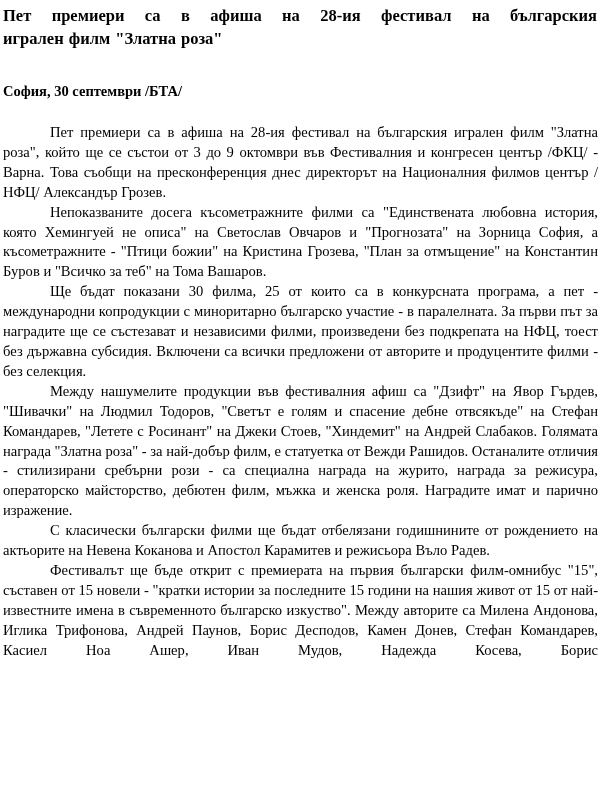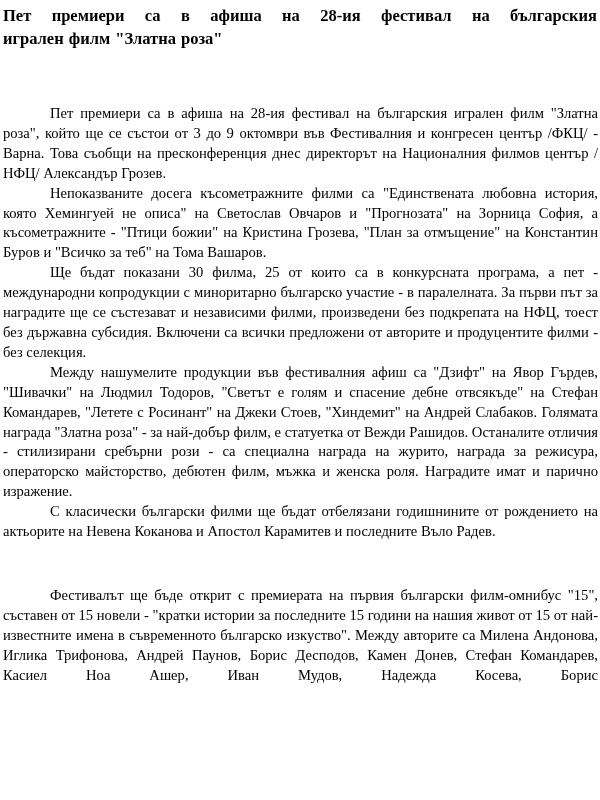--- a/index.html
+++ b/index.html
@@ -63,40 +63,40 @@
   }
   .body-text p {
     margin: 0;
     padding: 0;
     text-indent: 47px;
     text-align: justify;
     text-align-last: left;
   }
   .body-text p.clip-last {
     text-align-last: justify;
-    margin-top: 44px;
   }
 </style>
 </head>
 <body>
 
 <div class="page">
 
   <h1 class="headline">
     <span class="l1">Пет премиери са в афиша на 28-ия фестивал на българския</span>
     <span class="l2">игрален филм "Златна роза"</span>
   </h1>
 
   <div class="spacer-a"></div>
 
+  <div class="dateline">София, 30 септември /БТА/</div>
 
   <div class="spacer-b"></div>
 
   <div class="body-text">
     <p>Пет премиери са в афиша на 28-ия фестивал на българския игрален филм "Златна роза", който ще се състои от 3 до 9 октомври във Фестивалния и конгресен център /ФКЦ/ - Варна. Това съобщи на пресконференция днес директорът на Националния филмов център /НФЦ/ Александър Грозев.</p>
     <p>Непоказваните досега късометражните филми са "Единствената любовна история, която Хемингуей не описа" на Светослав Овчаров и "Прогнозата" на Зорница София, а късометражните - "Птици божии" на Кристина Грозева, "План за отмъщение" на Константин Буров и "Всичко за теб" на Тома Вашаров.</p>
     <p>Ще бъдат показани 30 филма, 25 от които са в конкурсната програма, а пет - международни копродукции с миноритарно българско участие - в паралелната. За първи път за наградите ще се състезават и независими филми, произведени без подкрепата на НФЦ, тоест без държавна субсидия. Включени са всички предложени от авторите и продуцентите филми - без селекция.</p>
     <p>Между нашумелите продукции във фестивалния афиш са  "Дзифт" на Явор Гърдев, "Шивачки" на Людмил Тодоров, "Светът е голям и спасение дебне отвсякъде" на Стефан Командарев, "Летете с Росинант" на Джеки Стоев, "Хиндемит" на Андрей Слабаков. Голямата награда "Златна роза" - за най-добър филм, е статуетка от Вежди Рашидов. Останалите отличия - стилизирани сребърни рози - са специална награда на журито, награда за режисура, операторско майсторство, дебютен филм, мъжка и женска роля. Наградите имат и парично изражение.</p>
-    <p>С класически български филми ще бъдат отбелязани годишнините от рождението на актьорите на Невена Коканова и Апостол Карамитев и последните Въло Радев.</p>
+    <p>С класически български филми ще бъдат отбелязани годишнините от рождението на актьорите на Невена Коканова и Апостол Карамитев и режисьора Въло Радев.</p>
     <p class="clip-last">Фестивалът ще бъде открит с премиерата на първия български филм-омнибус "15", съставен от 15 новели - "кратки истории за последните 15 години на нашия живот от 15 от най-известните имена в съвременното българско изкуство". Между авторите са Милена Андонова, Иглика Трифонова, Андрей Паунов, Борис Десподов, Камен Донев, Стефан Командарев, Касиел Ноа Ашер, Иван Мудов, Надежда Косева, Борис</p>
   </div>
 
 </div>
 
 </body></html>

